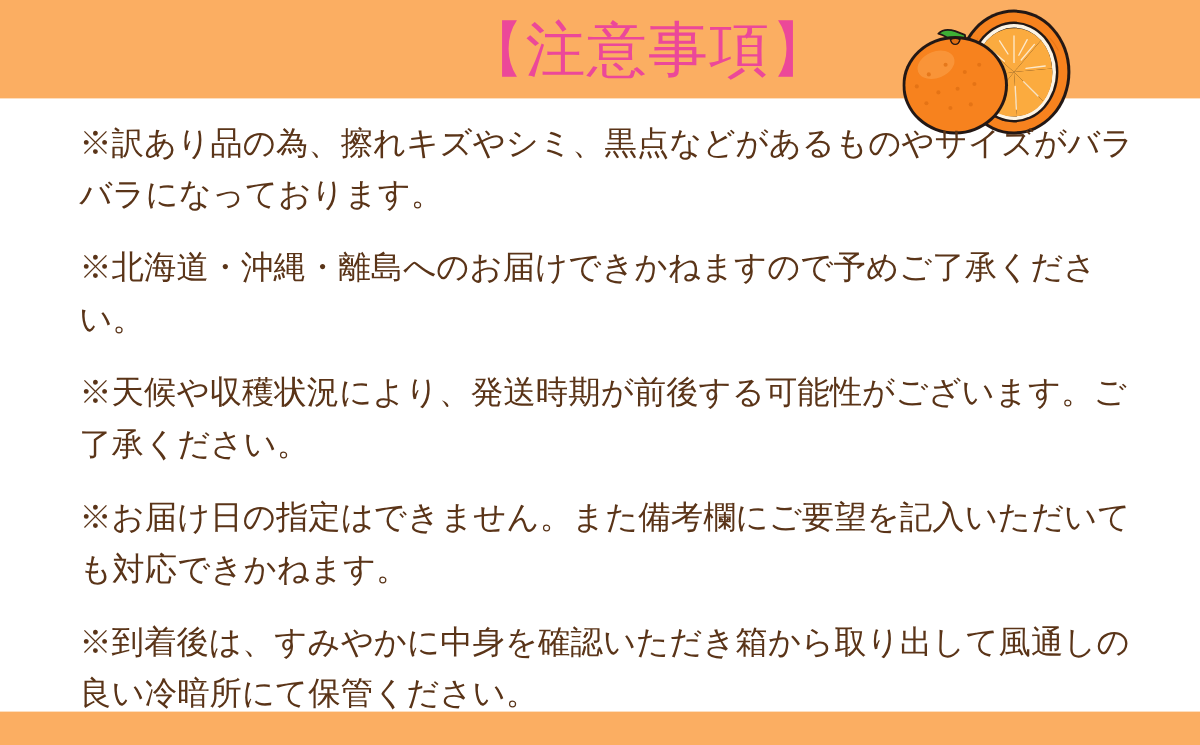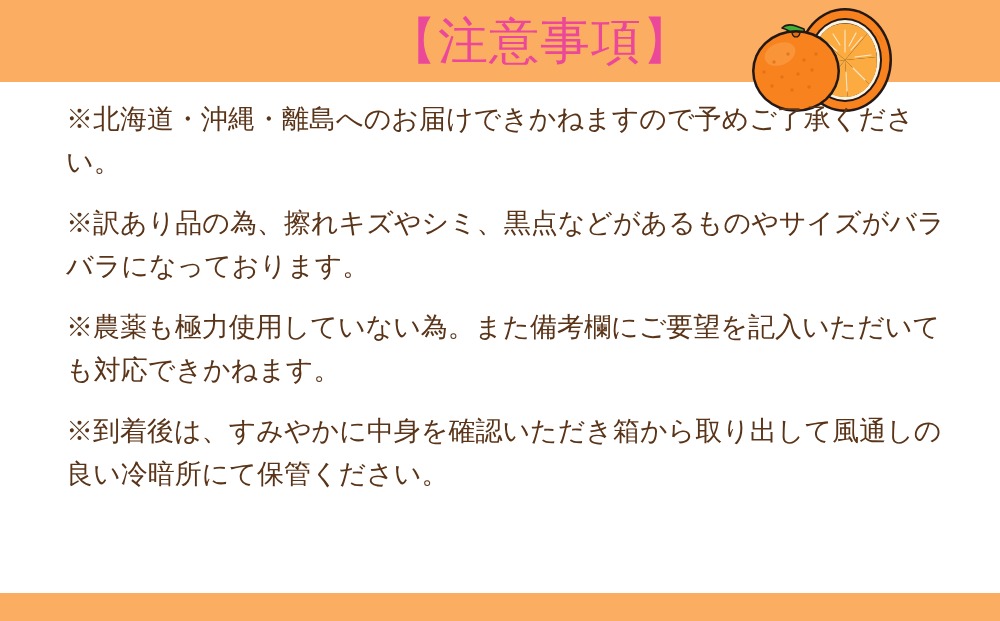--- a/index.html
+++ b/index.html
@@ -165,21 +165,22 @@
           <circle cx="64" cy="52" r="1.7"></circle>
           <circle cx="12" cy="70" r="1.7"></circle>
         </g>
 
         <path d="M40 31 q4 -2 8 0 q-1 4 -4 4 q-3 0 -4 -4 Z" fill="#e06f12" stroke="#231815" stroke-width="1.2"></path>
       </g>
     </svg>
   </div>
 
   <div id="notice-body">
+    <p class="notice-item">※訳あり品の為、擦れキズやシミ、黒点などがあるものやサイズがバラバラになっております。</p>
     <p class="notice-item">※北海道・沖縄・離島へのお届けできかねますので予めご了承ください。</p>
-    <p class="notice-item">※訳あり品の為、擦れキズやシミ、黒点などがあるものやサイズがバラバラになっております。</p>
-    <p class="notice-item">※農薬も極力使用していない為。また備考欄にご要望を記入いただいても対応できかねます。</p>
+    <p class="notice-item">※天候や収穫状況により、発送時期が前後する可能性がございます。ご了承ください。</p>
+    <p class="notice-item">※お届け日の指定はできません。また備考欄にご要望を記入いただいても対応できかねます。</p>
     <p class="notice-item">※到着後は、すみやかに中身を確認いただき箱から取り出して風通しの良い冷暗所にて保管ください。</p>
   </div>
 
   <div id="footer-band"></div>
 
 </div>
 
 </body></html>

